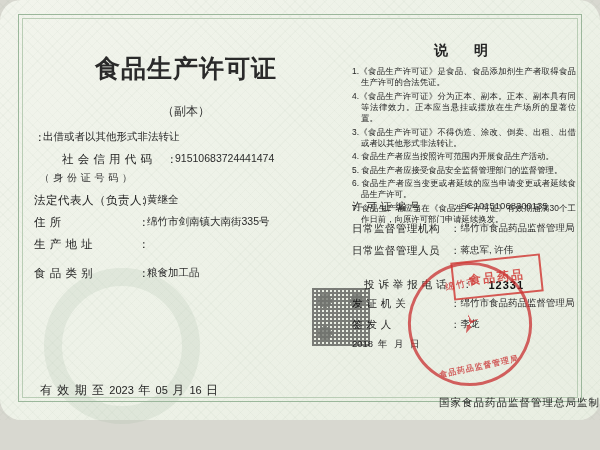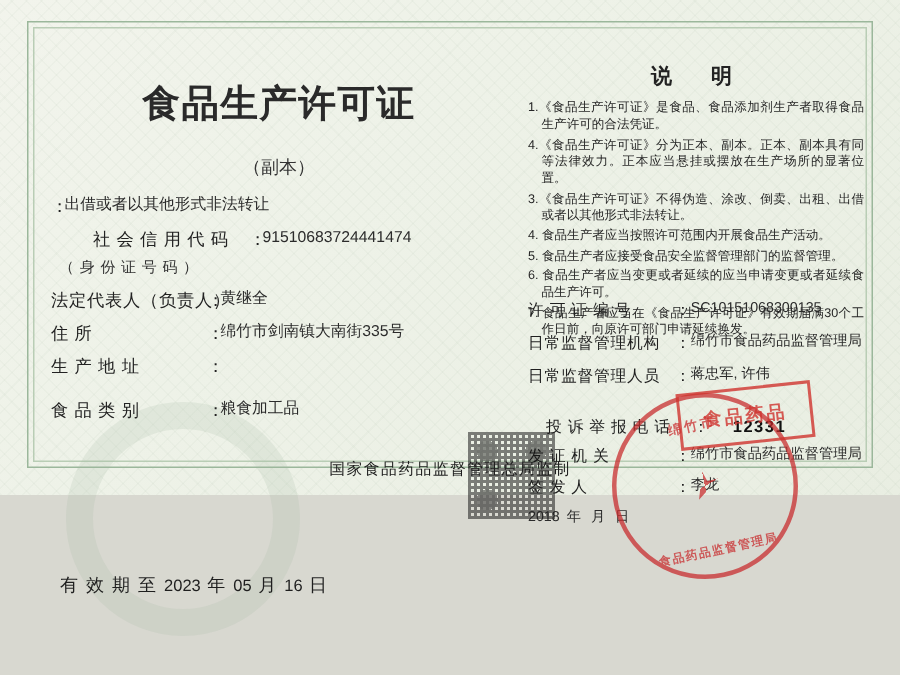--- a/index.html
+++ b/index.html
@@ -4,24 +4,25 @@
 <style>
   html,body{margin:0;padding:0;}
   body{
     width:600px;height:450px;
     background:#d8d8d0;
     font-family:"Liberation Sans","DejaVu Sans",sans-serif;
     overflow:hidden;
   }
   .page{
     position:relative;
-    width:600px;height:330px;
+    width:600px;height:420px;
     box-sizing:border-box;
     background:
       linear-gradient(135deg,#f2f4ec 0%,#eef2e8 40%,#e9eee2 100%);
+    border-radius: 21px;
   }
   
   .page:before{
     content:"";
     position:absolute;inset:0;
     background-image:
       repeating-linear-gradient(45deg, rgba(120,150,120,.045) 0 1px, transparent 1px 7px),
       repeating-linear-gradient(-45deg, rgba(120,150,120,.045) 0 1px, transparent 1px 7px);
     pointer-events:none;
   }
@@ -228,21 +229,21 @@
       radial-gradient(circle at 22% 22%, #2f2f2f 0 7px, transparent 7px),
       radial-gradient(circle at 78% 22%, #2f2f2f 0 7px, transparent 7px),
       radial-gradient(circle at 22% 78%, #2f2f2f 0 7px, transparent 7px);
     opacity:.8;
   }
 
   
   .footer{
     position:absolute;
     left:0;right:0;bottom:10px;
-    text-align:center;
+    text-align:right;
     font-size:10.5px;
     color:#1d1d1d;
     letter-spacing:1px;
   }
 
   
   .wm{
     position:absolute;left:44px;top:268px;
     width:120px;height:120px;border-radius:50%;
     border:18px solid rgba(160,185,160,.18);

